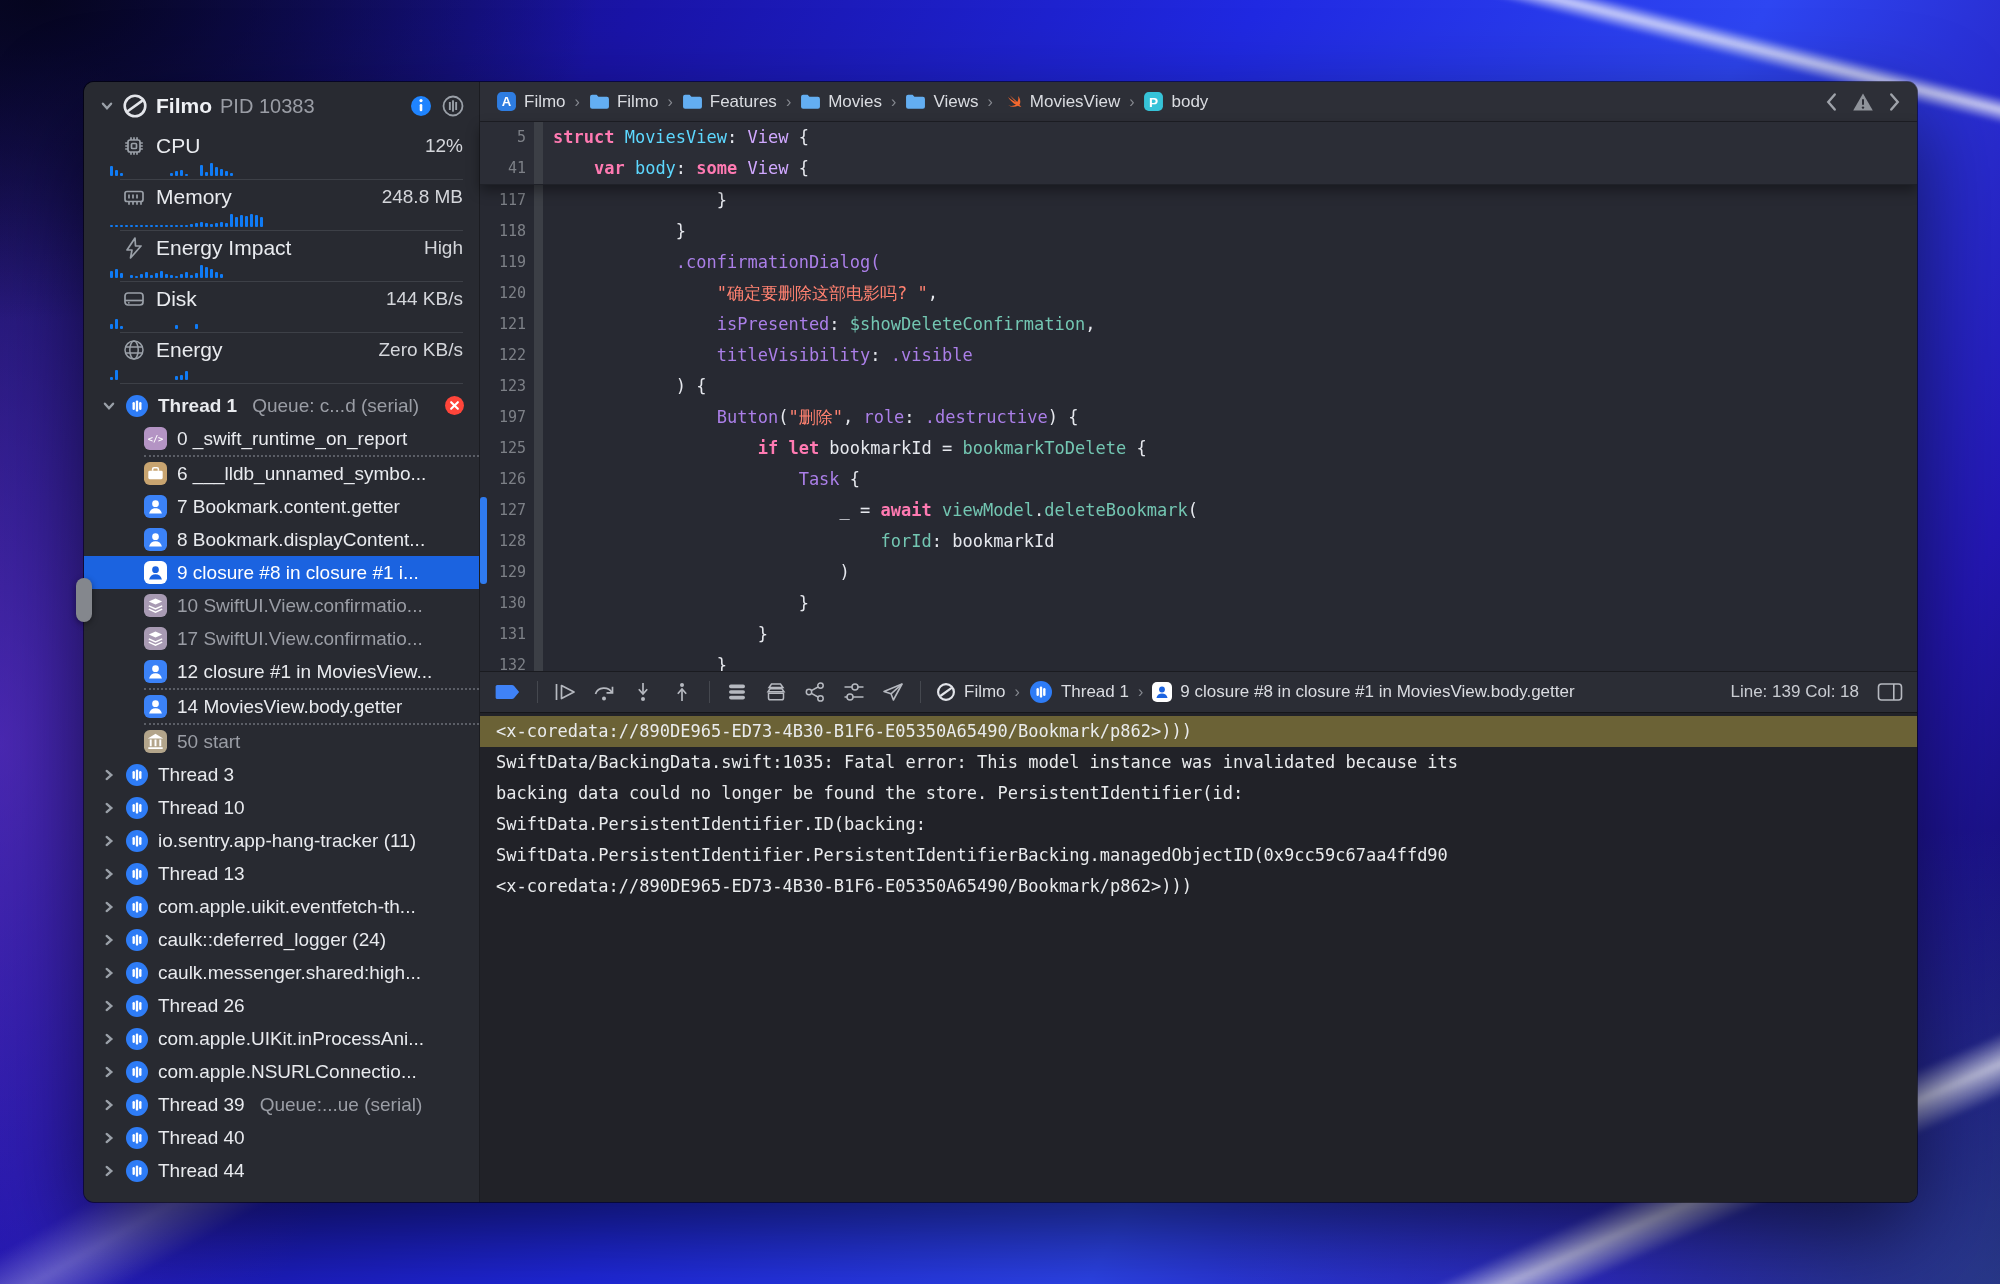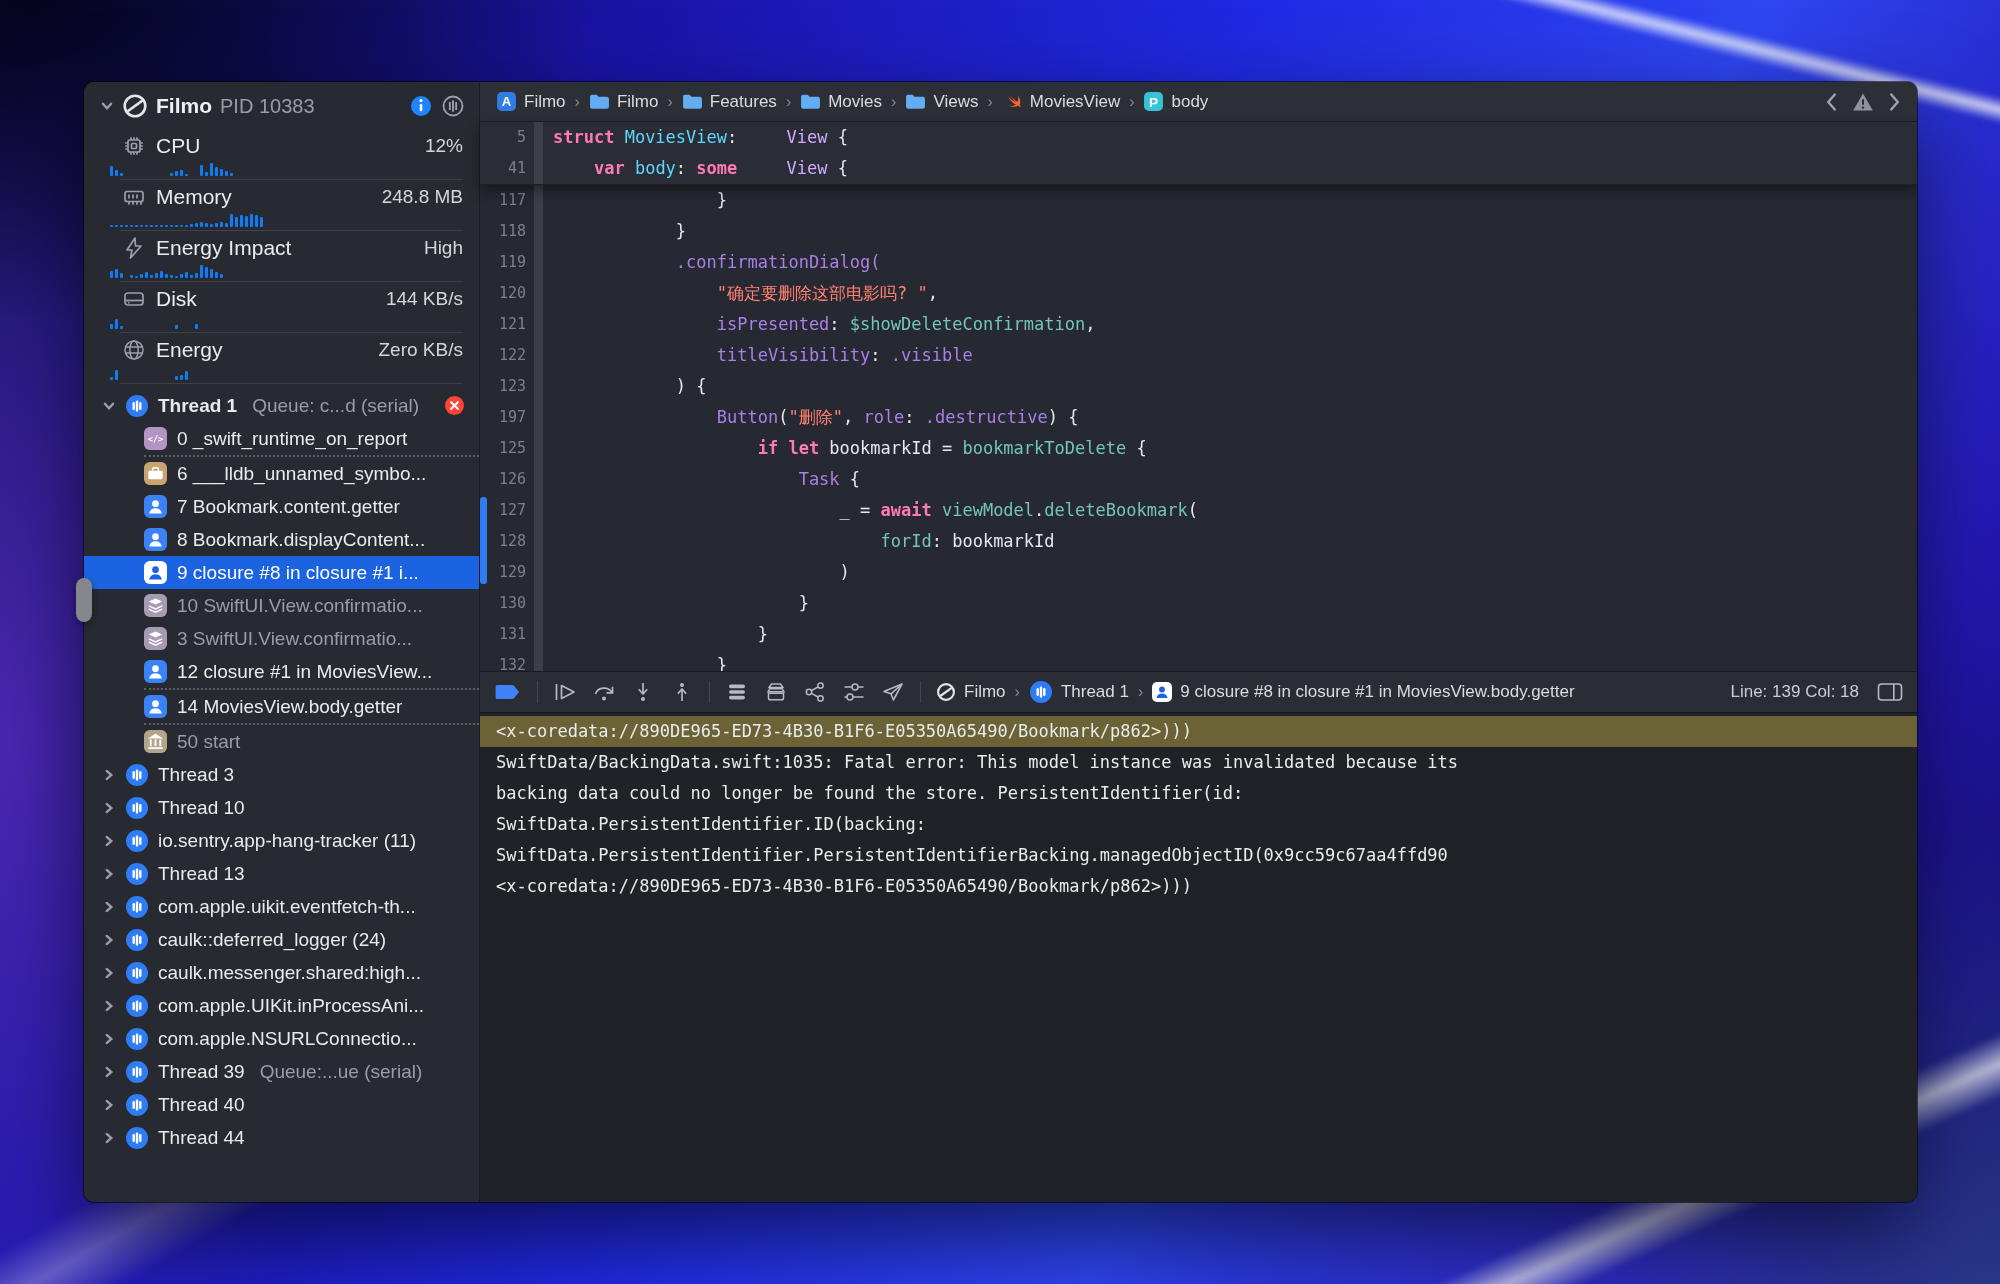--- a/index.html
+++ b/index.html
@@ -64,21 +64,21 @@
   .pinned { flex:none; background:#2b2d36; position:relative; z-index:3; border-bottom:1px solid #1f2128; box-shadow:0 6px 12px rgba(0,0,0,.38); }
   .codewrap { flex:1; position:relative; overflow:hidden; z-index:1; }
 
   .crow { display:flex; height:31px; line-height:31px; font-size:17px; white-space:pre; }
   .crow .ln { width:54px; flex:none; text-align:right; padding-right:8px; color:#7d8087; font-size:15px; font-family:"DejaVu Sans Mono",monospace; }
   .crow .ribbon { width:9px; flex:none; background:#3c3f46; margin-right:10px; }
   .crow .ctext { font-family:"DejaVu Sans Mono","Liberation Mono",monospace; }
 
   .tk-kw { color:#ff7ab2; font-weight:700; }
   .tk-ty { color:#5dd8ff; }
-  .tk-pt { color:#d0a8ff;margin-left:39px; }
+  .tk-pt { color:#d0a8ff; }
   .tk-fn { color:#ab7fe8; }
   .tk-st { color:#ff8170; }
   .tk-va { color:#73c6b2;margin-top:25px; }
   .tk-pl { color:#e6e8ee; }
 
   .changebar { position:absolute; left:0; width:7px; border-radius:3px; background:#2f7bf0; }
 
   .debugbar { height:42px; flex:none; background:#2b2d35; border-top:1px solid #1a1b20; border-bottom:1px solid #15161a; display:flex; align-items:center; gap:15px; padding:0 14px; z-index:4; font-size:17px; color:#dadce1; white-space:nowrap; overflow:hidden; }
   .dsep { width:1px; height:22px; background:#45484f; flex:none; }
   .dbpath { display:flex; align-items:center; gap:8px; min-width:0; overflow:hidden; }
@@ -468,21 +468,21 @@
             <span>10 SwiftUI.View.confirmatio...</span>
           </div>
           <div class="frow dim">
             <span class="icon">
               <svg width="23" height="23" viewBox="0 0 24 24">
                 <rect width="24" height="24" rx="6" fill="#a89ab3"></rect>
                 <path d="M12 4.6l7 3.2-7 3.2-7-3.2z" fill="#fff"></path>
                 <path d="M5 12.4l7 3.2 7-3.2M5 15.8l7 3.2 7-3.2" stroke="#fff" stroke-width="1.5" fill="none"></path>
               </svg>
             </span>
-            <span>3 SwiftUI.View.confirmatio...</span>
+            <span>17 SwiftUI.View.confirmatio...</span>
           </div>
           <div class="frow">
             <span class="icon">
               <svg width="23" height="23" viewBox="0 0 24 24">
                 <rect width="24" height="24" rx="6" fill="#3b82f7"></rect>
                 <circle cx="12" cy="9" r="3.5" fill="#ffffff"></circle>
                 <path d="M5.3 19.2c.8-3.8 3.5-5.5 6.7-5.5s5.9 1.7 6.7 5.5z" fill="#ffffff"></path>
               </svg>
             </span>
             <span>12 closure #1 in MoviesView...</span>
@@ -613,20 +613,36 @@
             </span>
             <span class="icon">
               <svg width="24" height="24" viewBox="0 0 24 24">
                 <circle cx="12" cy="12" r="11" fill="#2e7cf6"></circle>
                 <rect x="7.5" y="8" width="2.4" height="8" rx="1.2" fill="#fff"></rect>
                 <rect x="10.8" y="6.4" width="2.4" height="11.2" rx="1.2" fill="#fff"></rect>
                 <rect x="14.1" y="8" width="2.4" height="8" rx="1.2" fill="#fff"></rect>
               </svg>
             </span>
             <span class="tlabel">caulk.messenger.shared:high...</span>
+          </div>
+          <div class="trow">
+            <span class="icon">
+              <svg width="14" height="14" viewBox="0 0 12 12">
+                <path d="M4 2.5l4 3.5-4 3.5" stroke="#9aa0a8" stroke-width="2" fill="none" stroke-linecap="round"></path>
+              </svg>
+            </span>
+            <span class="icon">
+              <svg width="24" height="24" viewBox="0 0 24 24">
+                <circle cx="12" cy="12" r="11" fill="#2e7cf6"></circle>
+                <rect x="7.5" y="8" width="2.4" height="8" rx="1.2" fill="#fff"></rect>
+                <rect x="10.8" y="6.4" width="2.4" height="11.2" rx="1.2" fill="#fff"></rect>
+                <rect x="14.1" y="8" width="2.4" height="8" rx="1.2" fill="#fff"></rect>
+              </svg>
+            </span>
+            <span class="tlabel">Thread 26</span>
           </div>
           <div class="trow">
             <span class="icon">
               <svg width="14" height="14" viewBox="0 0 12 12">
                 <path d="M4 2.5l4 3.5-4 3.5" stroke="#9aa0a8" stroke-width="2" fill="none" stroke-linecap="round"></path>
               </svg>
             </span>
             <span class="icon">
               <svg width="24" height="24" viewBox="0 0 24 24">
                 <circle cx="12" cy="12" r="11" fill="#2e7cf6"></circle>

